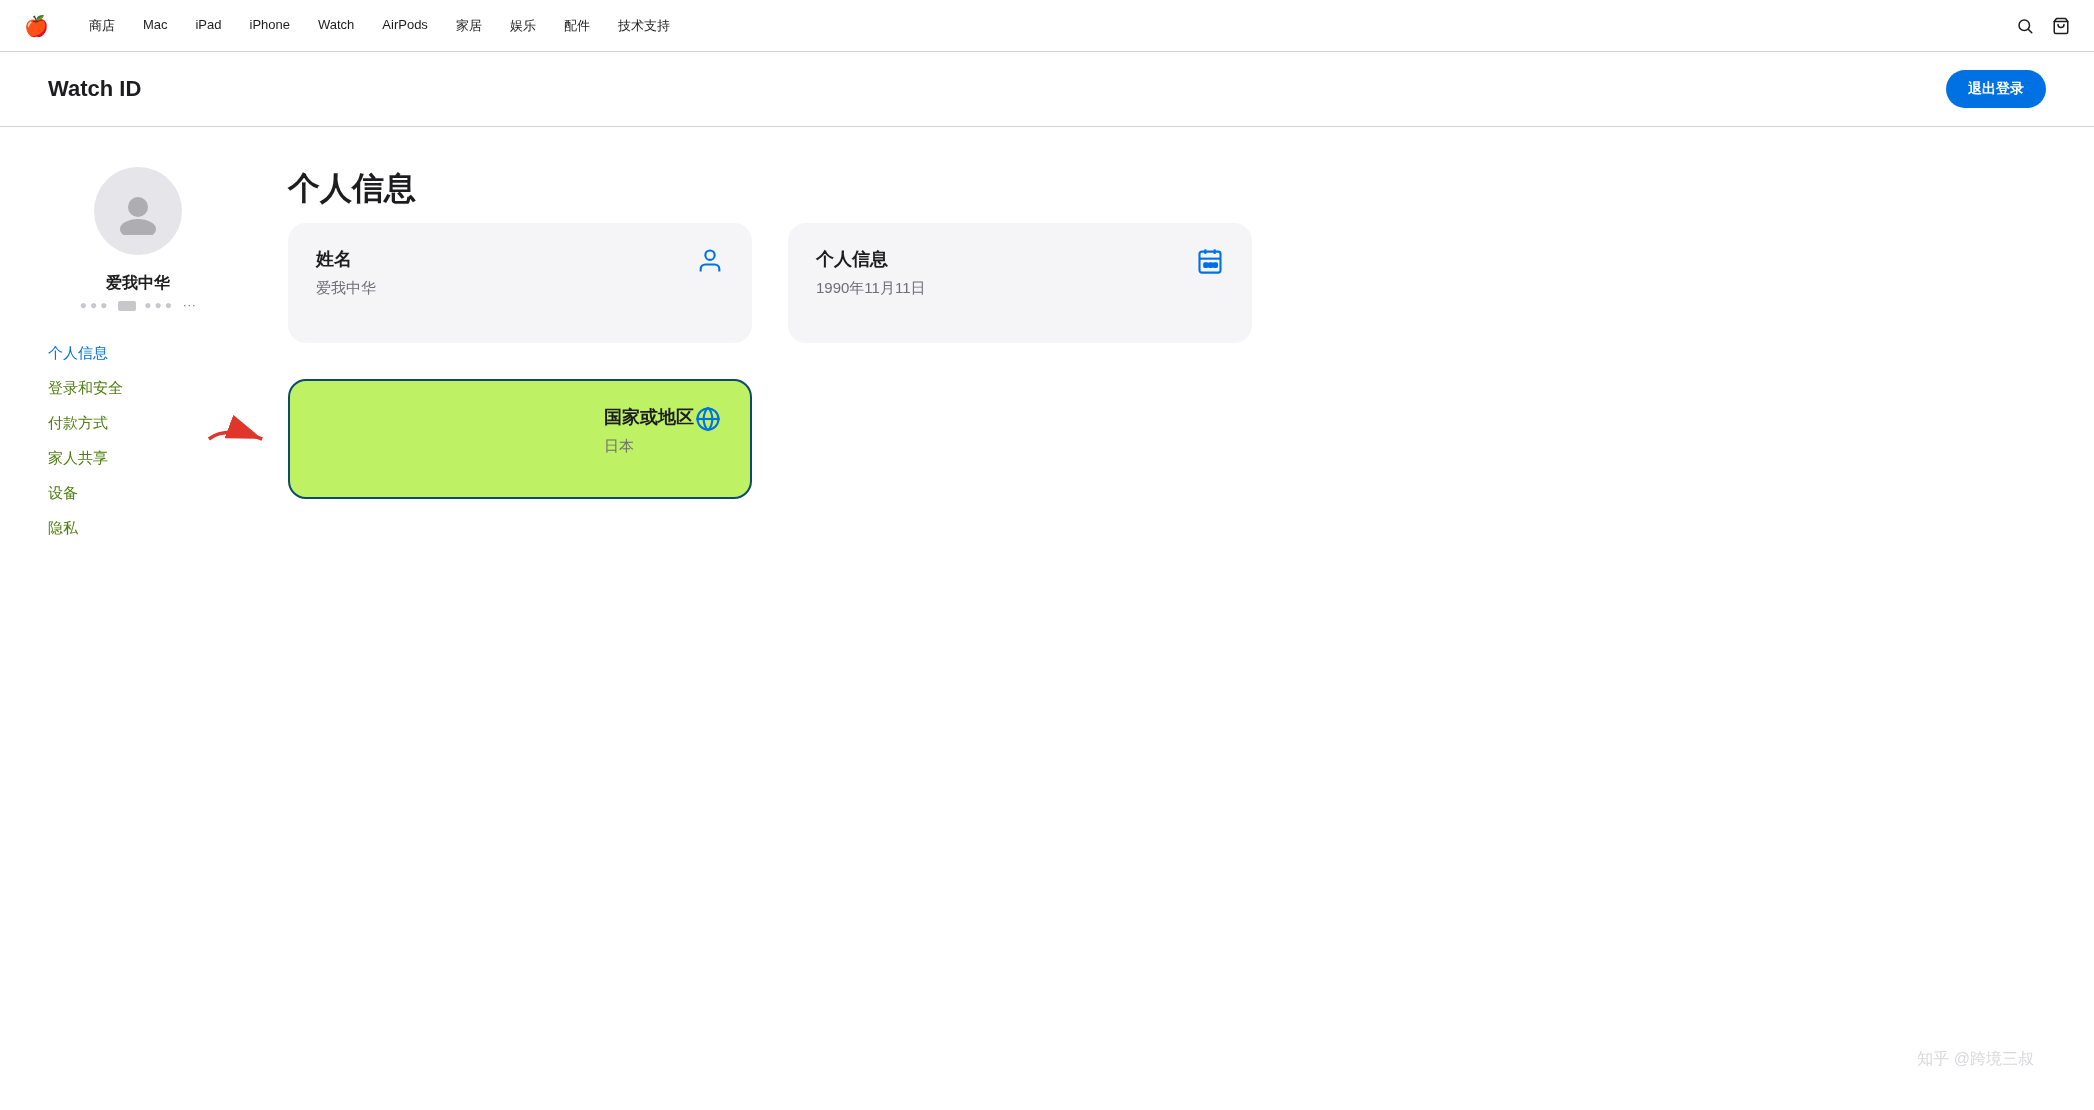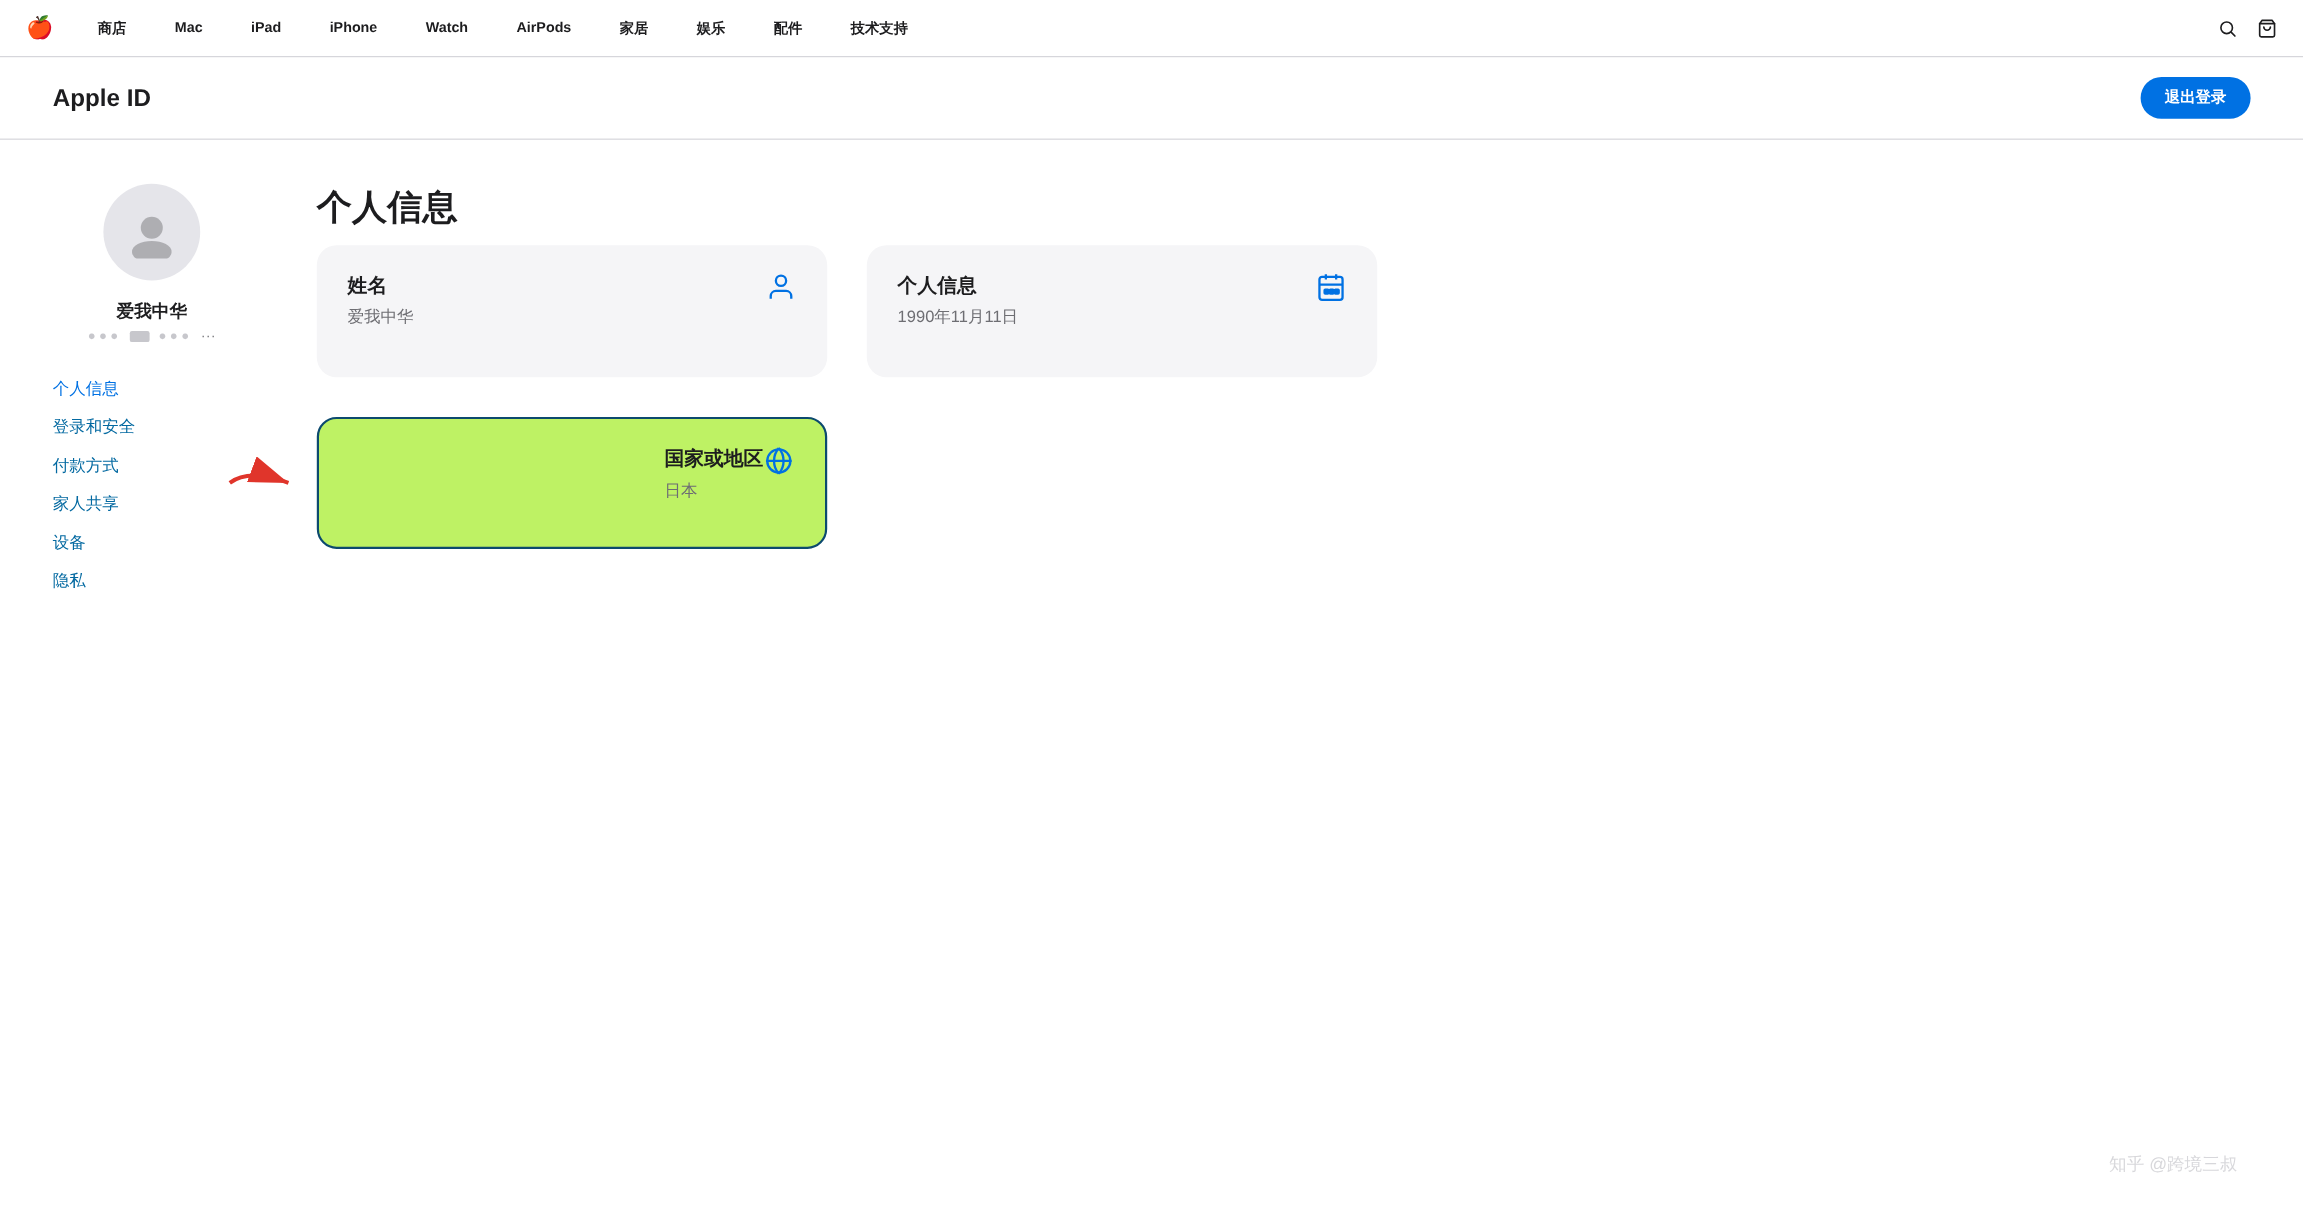--- a/index.html
+++ b/index.html
@@ -25,23 +25,22 @@
     }
     .nav-logo {
       font-size: 20px;
       margin-right: 28px;
       color: #1d1d1f;
       cursor: pointer;
     }
     .nav-items {
       display: flex;
       list-style: none;
-      gap: 20px;
+      gap: 4px;
       flex: 1;
-      font-weight: bold;
     }
     .nav-item {
       padding: 6px 12px;
       font-size: 13px;
       color: #1d1d1f;
       cursor: pointer;
       border-radius: 6px;
       white-space: nowrap;
     }
     .nav-icons {
@@ -124,21 +123,21 @@
       letter-spacing: 0.5px;
     }
     .sidebar-nav {
       list-style: none;
       display: flex;
       flex-direction: column;
       gap: 8px;
     }
     .sidebar-nav-item {
       font-size: 15px;
-      color: #0369a1;
+      color: #4d7c0f;
       cursor: pointer;
       padding: 4px 0;
     }
     .sidebar-nav-item.active {
       color: #0071e3;
       font-weight: 500;
     }
 
     
     .content {
@@ -251,21 +250,21 @@
       <svg width="18" height="18" viewBox="0 0 24 24" fill="none" stroke="#1d1d1f" stroke-width="2" stroke-linecap="round" stroke-linejoin="round">
         <path d="M6 2L3 6v14a2 2 0 002 2h14a2 2 0 002-2V6l-3-4z"></path>
         <line x1="3" y1="6" x2="21" y2="6"></line>
         <path d="M16 10a4 4 0 01-8 0"></path>
       </svg>
     </button>
   </div>
 </nav>
 
 <div class="header-bar">
-  <h1 class="header-title">Apple ID</h1>
+  <h1 class="header-title">Watch ID</h1>
   <button class="logout-btn">退出登录</button>
 </div>
 
 <div class="main">
 
   <aside class="sidebar">
     <div class="avatar-wrap">
       <div class="avatar-circle">
         <svg width="48" height="48" viewBox="0 0 48 48" fill="none">
           <circle cx="24" cy="20" r="10" fill="#aeaeb2"></circle>

